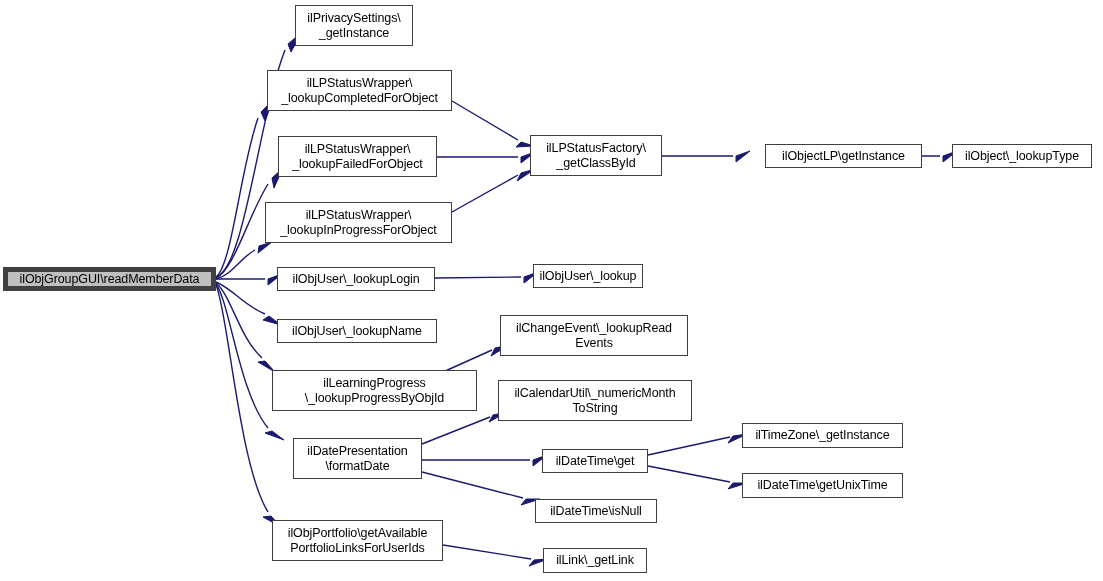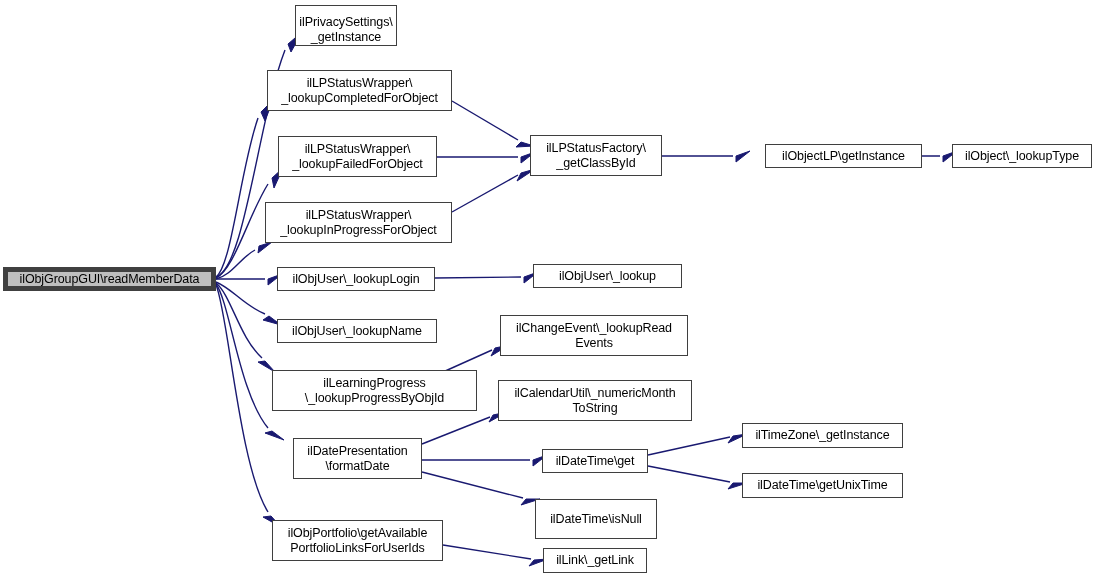--- a/index.html
+++ b/index.html
@@ -96,44 +96,44 @@
       <polygon points="526,499 540,499 521,505" fill="#191970" stroke="#191970" stroke-width="1"></polygon>
       <path d="M648,455 L730,437" fill="none" stroke="#191970" stroke-width="1.4"></path>
       <polygon points="733,436 747,434 728,443" fill="#191970" stroke="#191970" stroke-width="1"></polygon>
       <path d="M648,466 L730,482" fill="none" stroke="#191970" stroke-width="1.4"></path>
       <polygon points="733,483 747,483 728,489" fill="#191970" stroke="#191970" stroke-width="1"></polygon>
       <path d="M443,545 L531,559" fill="none" stroke="#191970" stroke-width="1.4"></path>
       <polygon points="534,560 548,559 529,566" fill="#191970" stroke="#191970" stroke-width="1"></polygon>
     </svg>
   <div id="node-layer">
       <div class="node root" style="left: 3px; top: 267px; width: 213px; height: 24px;"><span class="node-label">ilObjGroupGUI\readMemberData</span></div>
-      <div class="node" style="left: 295px; top: 5px; width: 102px; height: 41px; align-items: flex-end;"><span class="node-label">ilPrivacySettings\
+      <div class="node" style="left: 295px; top: 5px; width: 118px; height: 41px;"><span class="node-label">ilPrivacySettings\
 _getInstance</span></div>
       <div class="node" style="left: 267px; top: 70px; width: 185px; height: 41px;"><span class="node-label">ilLPStatusWrapper\
 _lookupCompletedForObject</span></div>
       <div class="node" style="left: 278px; top: 136px; width: 159px; height: 41px;"><span class="node-label">ilLPStatusWrapper\
 _lookupFailedForObject</span></div>
       <div class="node" style="left: 265px; top: 202px; width: 187px; height: 41px;"><span class="node-label">ilLPStatusWrapper\
 _lookupInProgressForObject</span></div>
       <div class="node" style="left: 277px; top: 267px; width: 158px; height: 24px;"><span class="node-label">ilObjUser\_lookupLogin</span></div>
       <div class="node" style="left: 277px; top: 319px; width: 160px; height: 24px;"><span class="node-label">ilObjUser\_lookupName</span></div>
       <div class="node" style="left: 272px; top: 370px; width: 205px; height: 41px;"><span class="node-label">ilLearningProgress
 \_lookupProgressByObjId</span></div>
       <div class="node" style="left: 293px; top: 438px; width: 129px; height: 41px;"><span class="node-label">ilDatePresentation
 \formatDate</span></div>
       <div class="node" style="left: 272px; top: 520px; width: 171px; height: 41px;"><span class="node-label">ilObjPortfolio\getAvailable
 PortfolioLinksForUserIds</span></div>
       <div class="node" style="left: 530px; top: 135px; width: 132px; height: 41px;"><span class="node-label">ilLPStatusFactory\
 _getClassById</span></div>
       <div class="node" style="left: 745px; top: 144px; width: 157px; height: 24px; margin-left: 20px;"><span class="node-label">ilObjectLP\getInstance</span></div>
       <div class="node" style="left: 952px; top: 144px; width: 140px; height: 24px;"><span class="node-label">ilObject\_lookupType</span></div>
-      <div class="node" style="left: 533px; top: 264px; width: 149px; height: 24px; text-align: center;"><span class="node-label">ilObjUser\_lookup</span></div>
+      <div class="node" style="left: 533px; top: 264px; width: 110px; height: 24px; text-align: center;"><span class="node-label">ilObjUser\_lookup</span></div>
       <div class="node" style="left: 500px; top: 315px; width: 188px; height: 41px;"><span class="node-label">ilChangeEvent\_lookupRead
 Events</span></div>
       <div class="node" style="left: 498px; top: 380px; width: 194px; height: 41px;"><span class="node-label">ilCalendarUtil\_numericMonth
 ToString</span></div>
       <div class="node" style="left: 542px; top: 449px; width: 106px; height: 24px;"><span class="node-label">ilDateTime\get</span></div>
-      <div class="node" style="left: 535px; top: 499px; width: 122px; height: 40px;"><span class="node-label">ilDateTime\isNull</span></div>
+      <div class="node" style="left: 535px; top: 499px; width: 122px; height: 24px;"><span class="node-label">ilDateTime\isNull</span></div>
       <div class="node" style="left: 742px; top: 423px; width: 161px; height: 25px; text-align: right;"><span class="node-label">ilTimeZone\_getInstance</span></div>
       <div class="node" style="left: 742px; top: 473px; width: 161px; height: 25px;"><span class="node-label">ilDateTime\getUnixTime</span></div>
       <div class="node" style="left: 543px; top: 548px; width: 104px; height: 25px;"><span class="node-label">ilLink\_getLink</span></div>
     </div>
 </div>
 
 </body></html>

